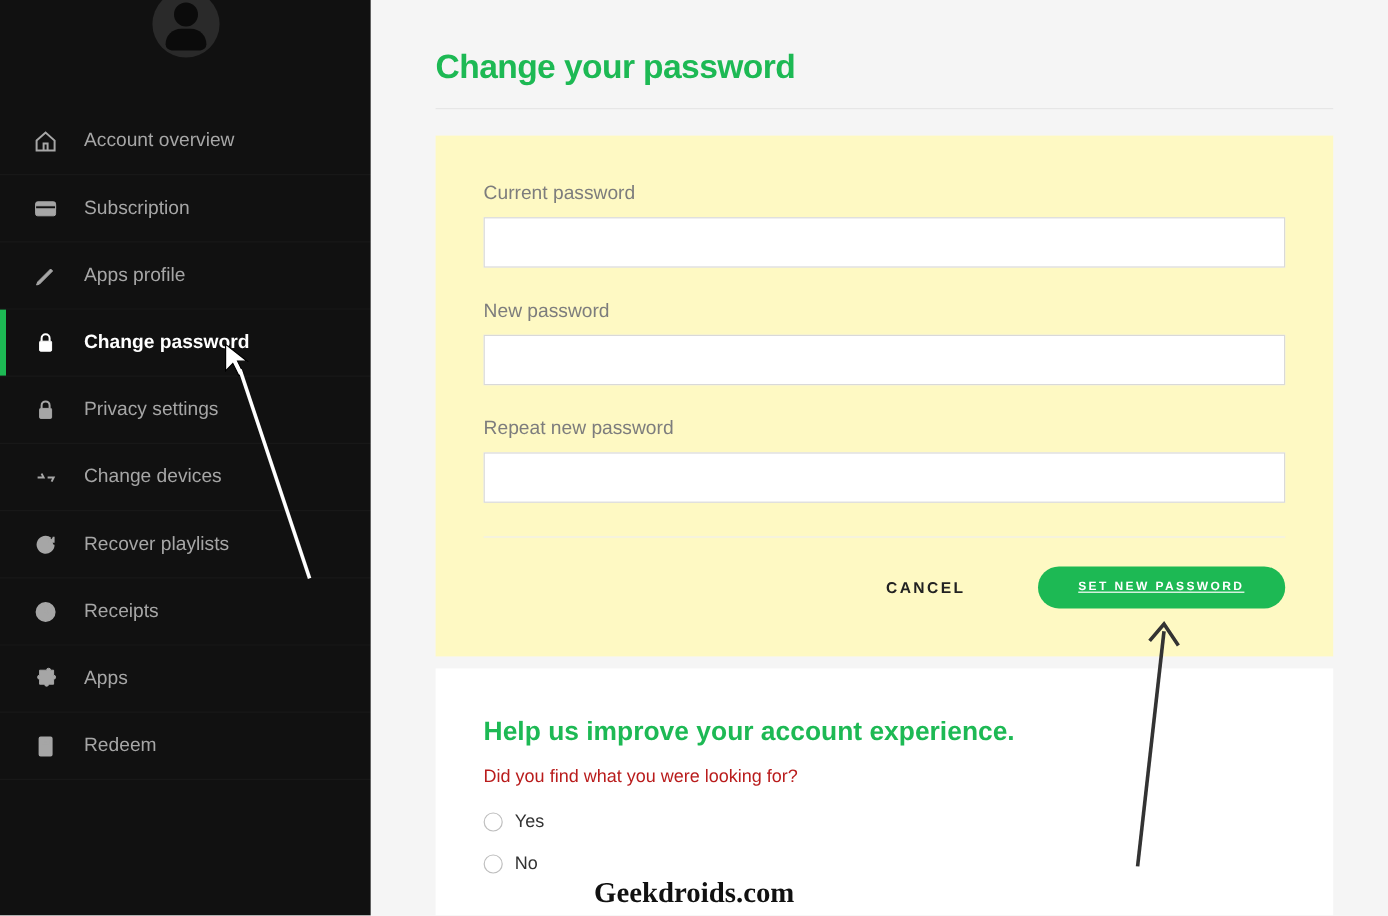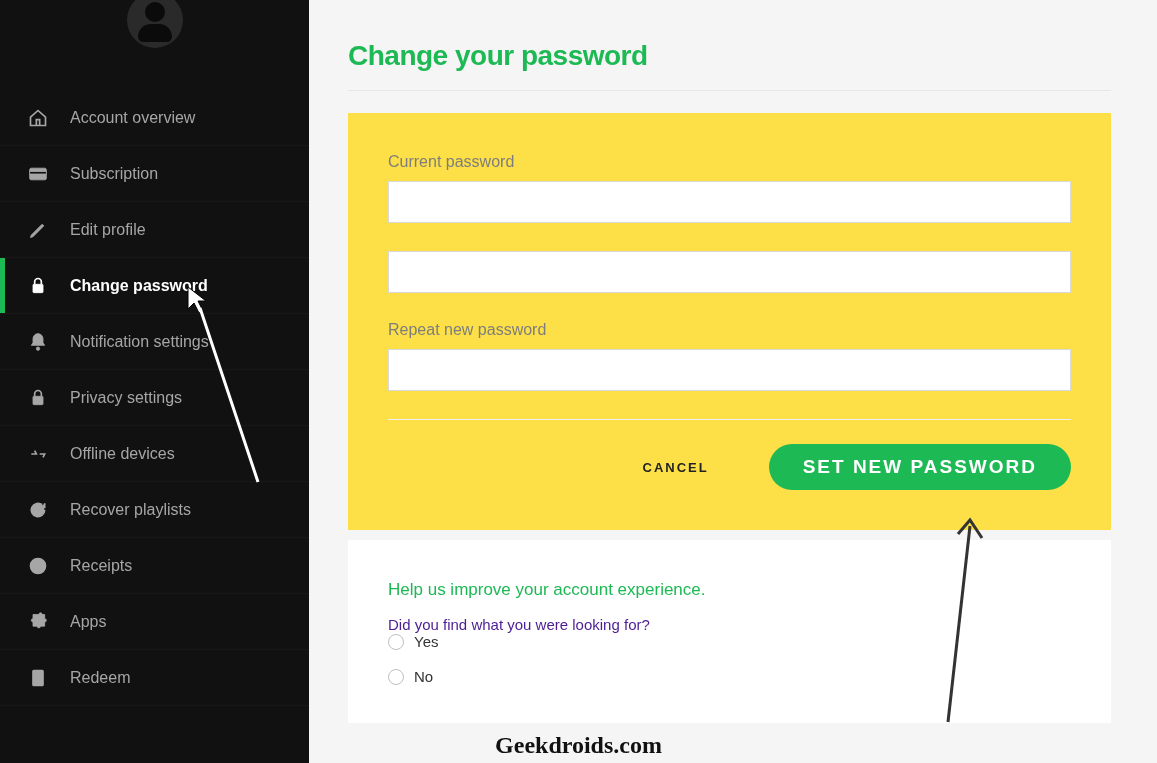--- a/index.html
+++ b/index.html
@@ -83,34 +83,34 @@
     align-items: center;
     justify-content: center;
     color: #a6a6a6;
   }
   .nav-item.active .nav-icon { color: #fff; }
   .nav-icon svg { width: 20px; height: 20px; fill: currentColor; stroke: currentColor; }
 
   .main {
     flex: 1;
     background: #f5f5f5;
-    padding: 40px 46px 0 39px;
+    padding: 40px 46px 0 54px;
     overflow: hidden;
   }
   .page-title {
     color: #1db954;
     font-size: 28px;
     font-weight: 600;
     letter-spacing: -0.5px;
     padding-bottom: 18px;
     border-bottom: 1px solid #e6e6e6;
     margin-bottom: 22px;
   }
   .card {
-    background: #fde047;
+    background: #fef9c3;
     padding: 40px 40px 30px 40px;
     margin-bottom: 10px;
   }
   .field { margin-bottom: 28px; }
   .field label {
     display: block;
     color: #7d7d7d;
     font-size: 16px;
     margin-bottom: 10px;
     font-weight: 400;
@@ -139,38 +139,40 @@
     font-weight: 700;
     color: #222;
     cursor: pointer;
   }
   .btn-primary {
     background: #1db954;
     color: #fff;
     border: none;
     border-radius: 500px;
     padding: 12px 34px;
-    font-size: 19px;
+    font-size: 10px;
     font-weight: 700;
     letter-spacing: 2px;
     cursor: pointer;
+    text-decoration: underline;
   }
   .feedback-card {
     background: #fff;
     padding: 40px 40px 20px 40px;
   }
   .feedback-title {
     color: #1db954;
-    font-size: 17px;
-    font-weight: 400;
+    font-size: 22px;
+    font-weight: 700;
     margin-bottom: 16px;
   }
   .feedback-q {
-    color: #4c1d95;
+    color: #b91c1c;
     font-size: 15px;
+    margin-bottom: 20px;
   }
   .radio-opt {
     display: flex;
     align-items: center;
     gap: 10px;
     font-size: 15px;
     color: #333;
     margin-bottom: 18px;
     text-align: center;
   }
@@ -241,60 +243,51 @@
         </span>
         <span>Subscription</span>
       </div>
 
       <div class="nav-item">
         <span class="nav-icon">
           <svg viewBox="0 0 24 24">
               <path d="M3 21l3-1 13-13-2-2L4 18l-1 3z"></path>
             </svg>
         </span>
-        <span>Edit profile</span>
+        <span>Apps profile</span>
       </div>
 
       <div class="nav-item active">
         <span class="nav-icon">
           <svg viewBox="0 0 24 24">
               <rect x="6" y="10" width="12" height="10" rx="1" fill="currentColor"></rect>
               <path fill="none" stroke-width="2" d="M8 10V7a4 4 0 0 1 8 0v3"></path>
             </svg>
         </span>
         <span>Change password</span>
       </div>
 
-      <div class="nav-item">
-        <span class="nav-icon">
-          <svg viewBox="0 0 24 24">
-              <path d="M12 2a6 6 0 0 0-6 6v5l-2 3h16l-2-3V8a6 6 0 0 0-6-6z"></path>
-              <circle cx="12" cy="20" r="2"></circle>
-            </svg>
-        </span>
-        <span>Notification settings</span>
-      </div>
 
       <div class="nav-item">
         <span class="nav-icon">
           <svg viewBox="0 0 24 24">
               <rect x="6" y="10" width="12" height="10" rx="1" fill="currentColor"></rect>
               <path fill="none" stroke-width="2" d="M8 10V7a4 4 0 0 1 8 0v3"></path>
             </svg>
         </span>
         <span>Privacy settings</span>
       </div>
 
       <div class="nav-item">
         <span class="nav-icon">
           <svg viewBox="0 0 24 24">
               <path d="M4 12h6l-2-4 2 4zm10 0h6l-2 4 2-4z" stroke-width="2" stroke-linecap="round"></path>
             </svg>
         </span>
-        <span>Offline devices</span>
+        <span>Change devices</span>
       </div>
 
       <div class="nav-item">
         <span class="nav-icon">
           <svg viewBox="0 0 24 24" fill="none" stroke-width="2">
               <path d="M20 12a8 8 0 1 1-3-6.3"></path>
               <path d="M20 4v5h-5"></path>
             </svg>
         </span>
         <span>Recover playlists</span>
@@ -334,20 +327,21 @@
 
   <main class="main">
     <h1 class="page-title">Change your password</h1>
 
     <section class="card">
       <div class="field">
         <label>Current password</label>
         <input type="password" value="" style="">
       </div>
       <div class="field">
+        <label>New password</label>
         <input type="password" value="" style="">
       </div>
       <div class="field">
         <label>Repeat new password</label>
         <input type="password" value="" style="">
       </div>
       <div class="divider"></div>
       <div class="actions">
         <button class="btn-cancel">CANCEL</button>
         <button class="btn-primary">SET NEW PASSWORD</button>

